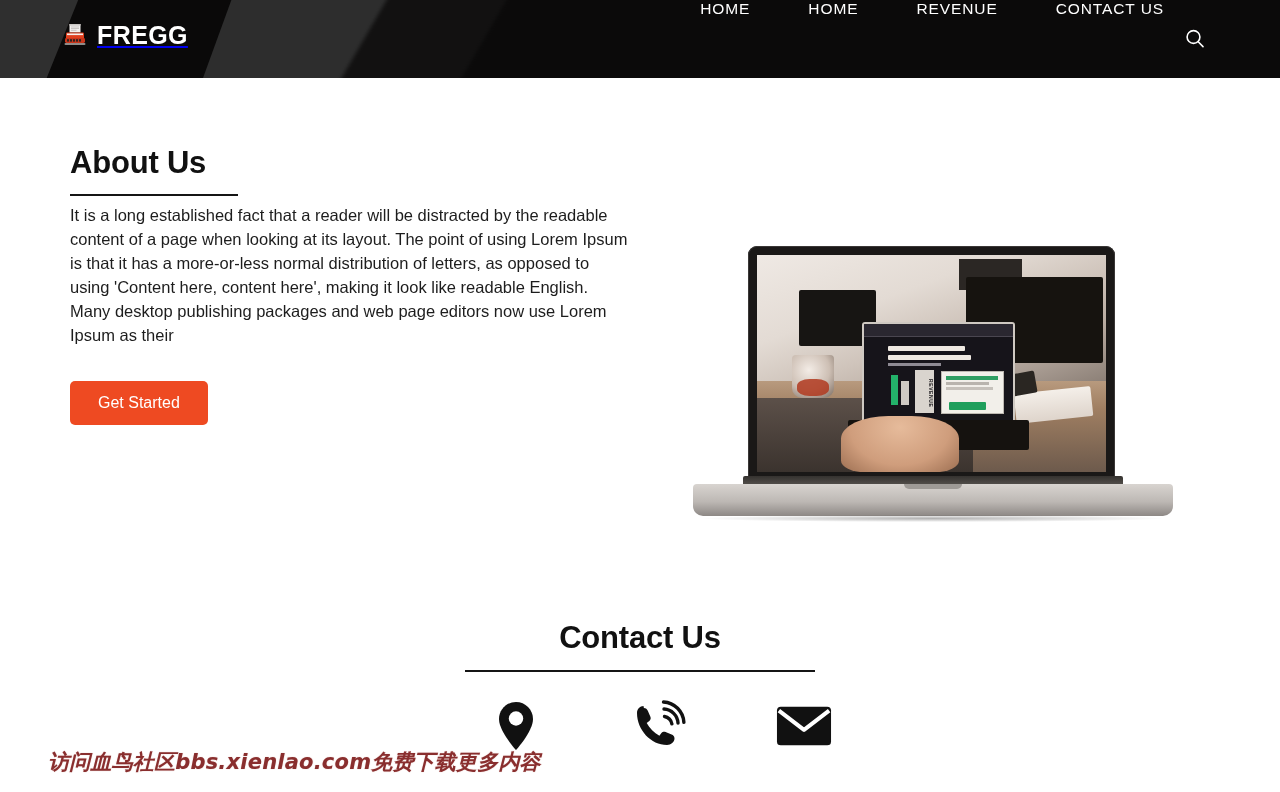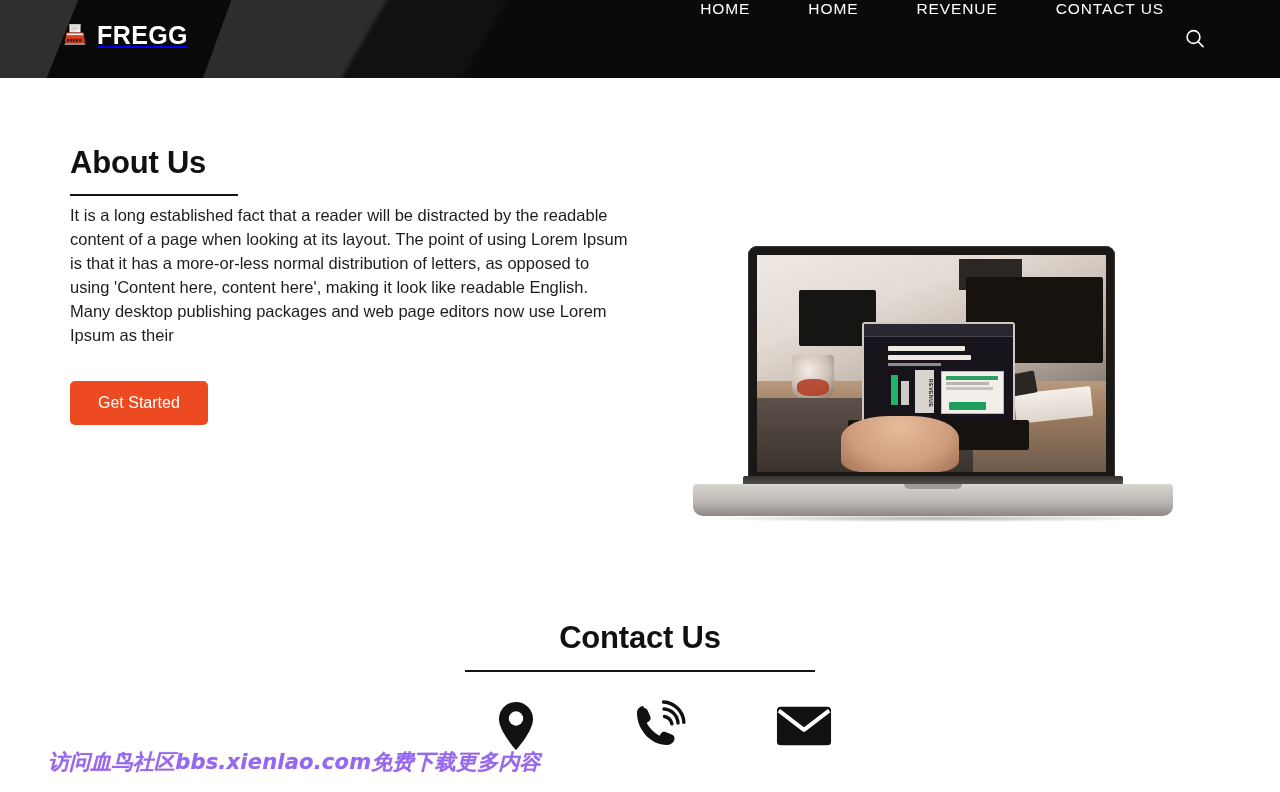--- a/index.html
+++ b/index.html
@@ -419,21 +419,21 @@
   }
 
   
   .watermark {
     position: absolute;
     left: 48px;
     top: 748px;
     font-size: 21px;
     font-weight: 700;
     font-style: italic;
-    color: #8b5cf6;
+    color: #7f1d1d;
     opacity: .92;
     letter-spacing: 0.2px;
     white-space: nowrap;
     font-family: "DejaVu Sans", sans-serif;
     text-shadow: 0 0 1px rgba(180,90,80,.5);
   }
 </style>
 </head>
 <body>
 

